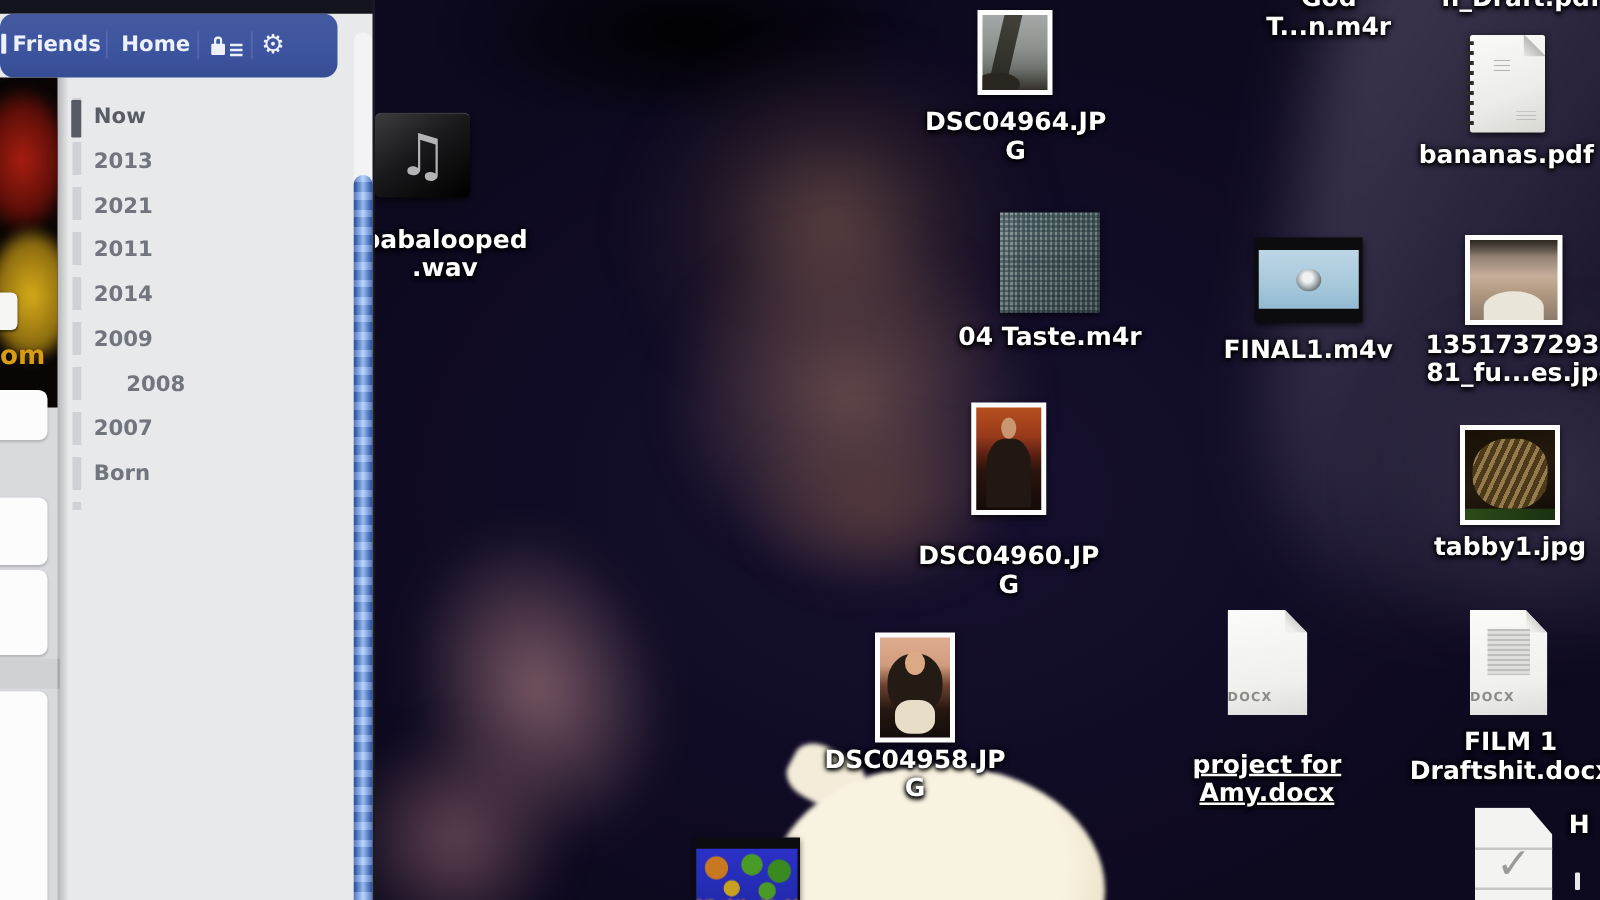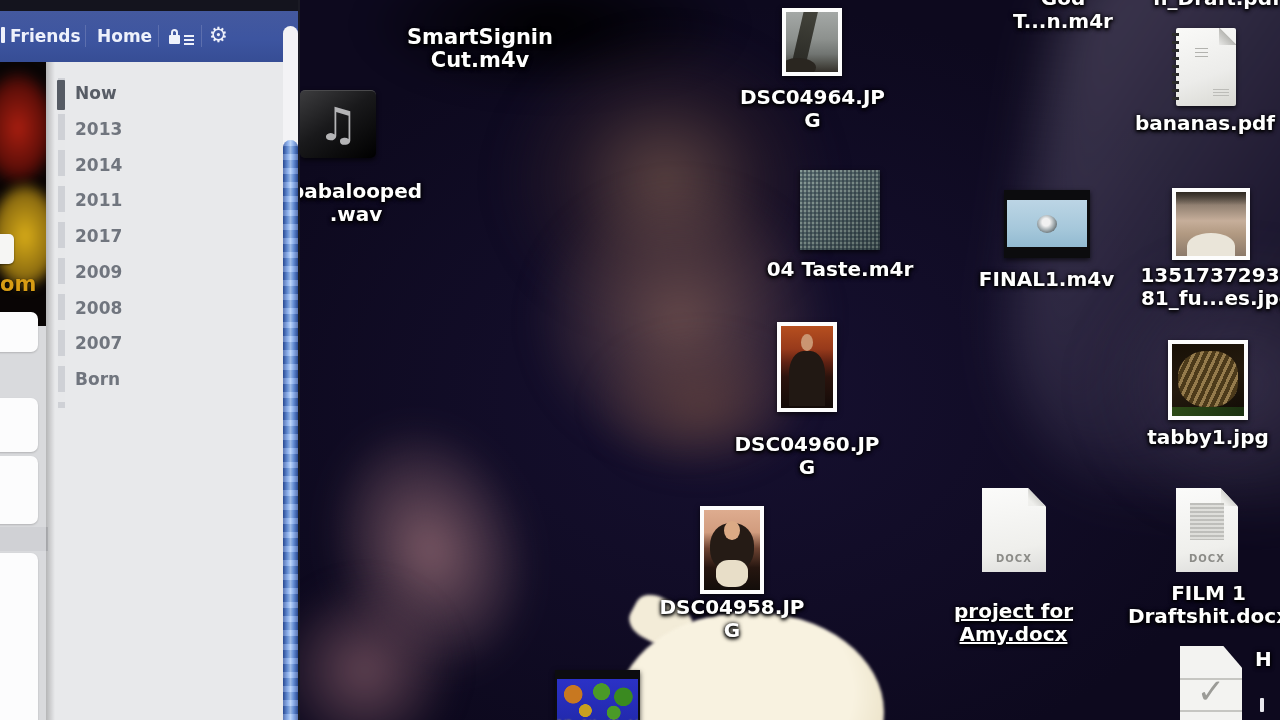--- a/index.html
+++ b/index.html
@@ -3,22 +3,22 @@
 <meta charset="utf-8">
 <style>
   html,body{margin:0;padding:0;background:#000;}
   *{box-sizing:border-box;}
   .screen{position:relative;width:1280px;height:720px;overflow:hidden;
     font-family:"DejaVu Sans",sans-serif;background:#000;}
 
   
   .fb{position:absolute;left:0;top:0;width:300px;height:720px;background:#e8e9eb;overflow:hidden;}
   .fb-topstrip{position:absolute;left:0;top:0;width:300px;height:11px;background:#14141e;}
-  .fb-nav{position:absolute;left:0;top:11px;width:300px;height:51px;
-    background:linear-gradient(180deg,#44599f 0%,#3d55a0 55%,#364d95 100%);}
+  .fb-nav{position:absolute;left:0;top:11px;width:270px;height:51px;
+    background:linear-gradient(180deg,#44599f 0%,#3d55a0 55%,#364d95 100%);border-radius:11px;}
   .fb-nav-item{position:absolute;top:15px;color:#eef1fb;font-weight:bold;font-size:17px;cursor:pointer;}
   .fb-divider{position:absolute;top:14px;width:1px;height:22px;background:#5d6fae;}
   .nav-frag{position:absolute;left:1px;top:16px;width:4px;height:16px;background:#eef1fb;border-radius:1px;}
   .lockwrap{position:absolute;left:169px;top:17px;width:26px;height:18px;}
   .lockbody{position:absolute;left:0;top:7px;width:11px;height:9px;background:#eef1fb;border-radius:1px;}
   .lockshackle{position:absolute;left:2px;top:1px;width:7px;height:8px;border:2px solid #eef1fb;border-bottom:none;border-radius:4px 4px 0 0;}
   .lockline{position:absolute;left:15px;width:10px;height:2px;background:#eef1fb;}
   .gear{position:absolute;left:209px;top:12px;font-size:21px;color:#eef1fb;cursor:pointer;}
 
   
@@ -115,21 +115,21 @@
   .pdf-lines{position:absolute;left:32%;top:26%;width:22%;height:12%;
     background:repeating-linear-gradient(180deg,#b2b2ae 0 1px,transparent 1px 4px);}
   .pdf-lines2{position:absolute;right:12%;bottom:12%;width:26%;height:10%;
     background:repeating-linear-gradient(180deg,#bcbcb8 0 1px,transparent 1px 3px);}
 
   .icon-docx{background:linear-gradient(170deg,#fbfbfa 0%,#efefec 70%,#dddddb 100%);
     clip-path:polygon(0 0,72% 0,100% 22%,100% 100%,0 100%);box-shadow:none;}
   .docx-fold{position:absolute;right:0;top:0;width:28%;height:22%;
     background:linear-gradient(225deg,#9e9e9a 0%,#c9c9c5 40%,#efefec 80%);
     clip-path:polygon(0 0,100% 100%,0 100%);}
-  .docx-badge{position:absolute;bottom:9%;left:0;width:100%;text-align:center;color:#8b8b87;
+  .docx-badge{position:absolute;bottom:9%;left:0;width:100%;color:#8b8b87;
     font:bold 10px "DejaVu Sans",sans-serif;letter-spacing:1px;}
   .film-lines{position:absolute;left:22%;top:18%;width:56%;height:44%;opacity:.85;
     background:repeating-linear-gradient(180deg,#b5b5b1 0 2px,#dadad6 2px 4px);}
 
   .icon-video{background:#0c0c0e;}
   .vid-screen{position:absolute;left:3%;top:14%;width:94%;height:70%;
     background:linear-gradient(180deg,#bcd5e5 0%,#a6c8db 60%,#92bad1 100%);}
   .vid-lens{position:absolute;left:50%;top:50%;width:20px;height:18px;margin:-9px 0 0 -10px;border-radius:50%;
     background:radial-gradient(circle at 45% 40%,#f1f1f1 25%,#9ca6aa 55%,#5c666a 78%,transparent 82%);}
 
@@ -187,25 +187,25 @@
       <div class="fb-card" style="top:394px;height:68px;"></div>
       <div class="fb-band"></div>
       <div class="fb-card" style="top:491px;height:229px;"></div>
     </div>
     <div class="fb-shadow"></div>
 
     <div class="tl-track"></div>
     <div class="tl-now-bar"></div>
     <span class="tl-item active" style="top:83px;">Now</span>
     <span class="tl-item" style="top:119px;">2013</span>
-    <span class="tl-item" style="top:155px;">2014</span>
+    <span class="tl-item" style="top:155px;">2021</span>
     <span class="tl-item" style="top:190px;text-align:right;">2011</span>
-    <span class="tl-item" style="top:226px;">2017</span>
+    <span class="tl-item" style="top:226px;">2014</span>
     <span class="tl-item" style="top:262px;">2009</span>
-    <span class="tl-item" style="top:298px;">2008</span>
+    <span class="tl-item" style="top:298px;margin-left:26px;">2008</span>
     <span class="tl-item" style="top:333px;">2007</span>
     <span class="tl-item" style="top:369px;">Born</span>
 
     <div class="sb-track"></div>
     <div class="sb-thumb"></div>
     <div class="fb-edge"></div>
   </div>
 
   <div class="desktop">
 
@@ -213,22 +213,20 @@
     <div class="blob b-face1"></div>
     <div class="blob b-face2"></div>
     <div class="blob b-chin"></div>
     <div class="blob b-hand"></div>
     <div class="blob b-lowleft"></div>
     <div class="blob b-right"></div>
     <div class="blob b-rightmid"></div>
     <div class="cream-bump"></div>
     <div class="cream"></div>
 
-    <div class="dlabel" style="left:95px;top:26px;width:170px;font-size:21px;">SmartSignin
-Cut.m4v</div>
 
     <div class="dicon">
       <div class="art icon-music" style="left:0px;top:90px;width:76px;height:68px;">
         <span class="note">♫</span>
       </div>
       <div class="dlabel" style="left:-19px;top:180px;width:150px;">babalooped
 .wav</div>
     </div>
 
     <div class="dlabel" style="left:688px;top:-13px;width:150px;">God T...n.m4r</div>

